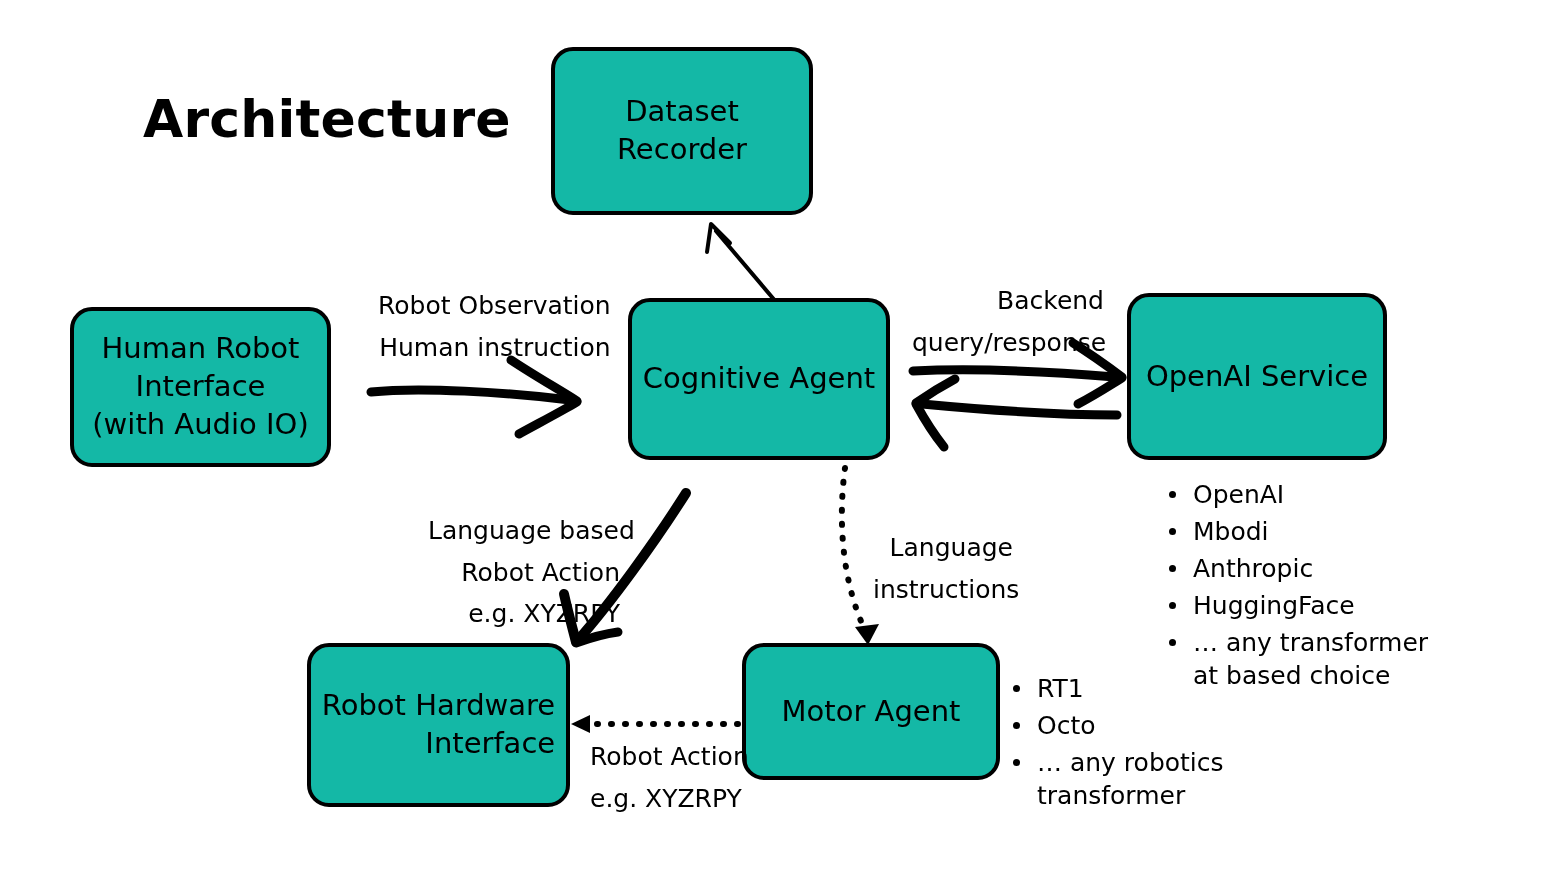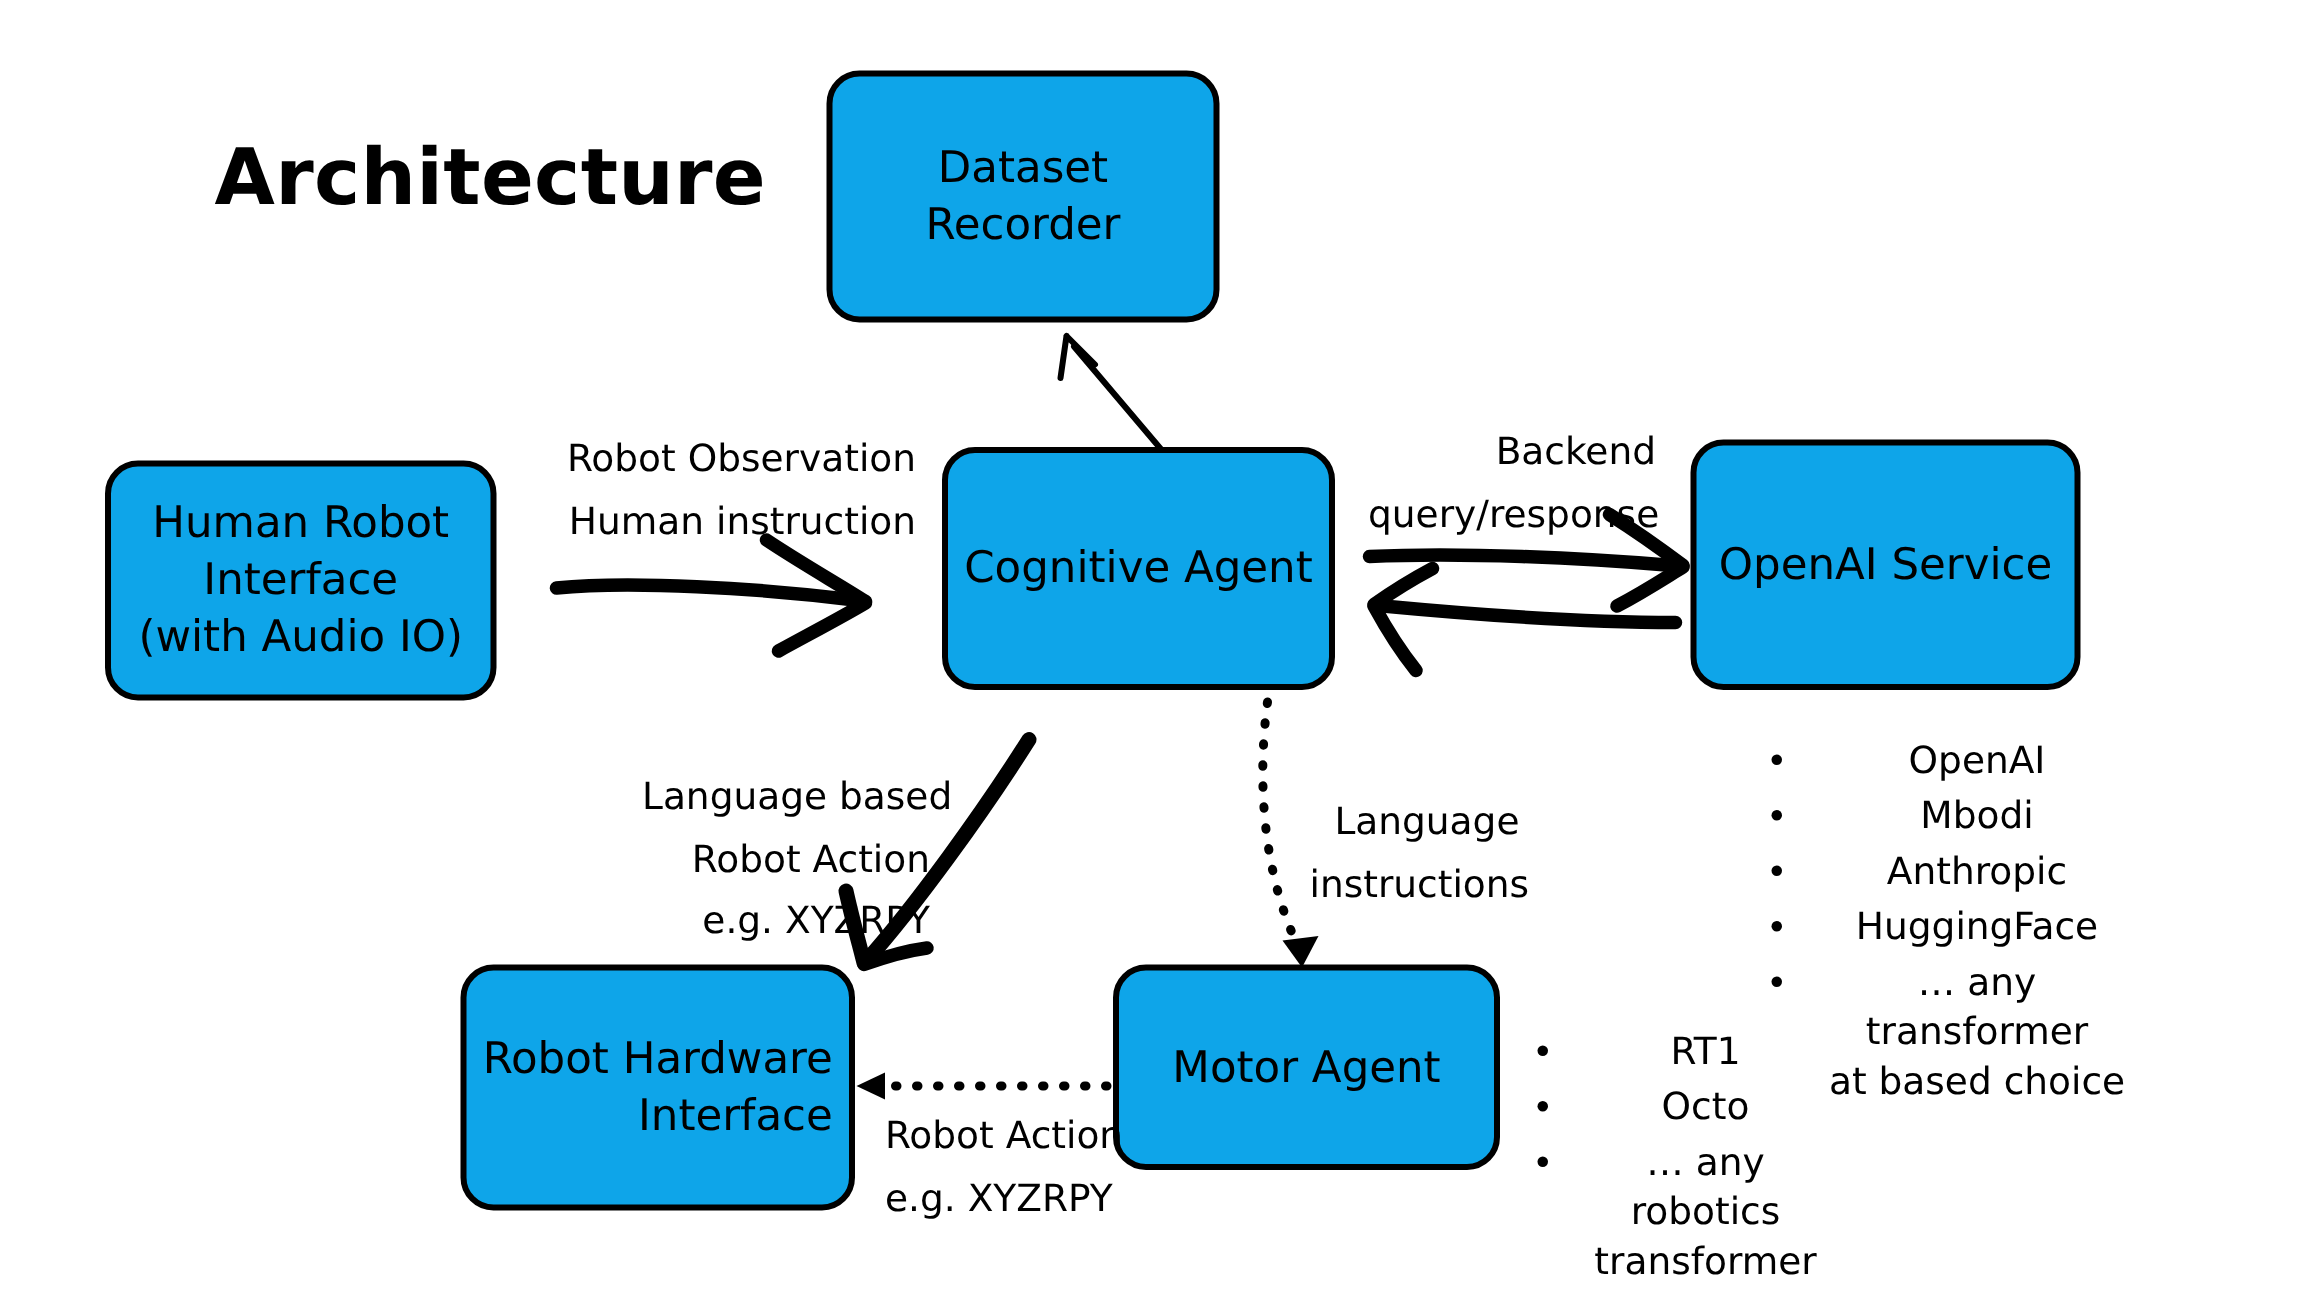--- a/index.html
+++ b/index.html
@@ -33,21 +33,21 @@
     color: #000000;
     letter-spacing: 0.2px;
     white-space: nowrap;
   }
 
   .node {
     position: absolute;
     box-sizing: border-box;
     border: 4px solid #000000;
     border-radius: 22px;
-    background: #0ea5e9;
+    background: #14b8a6;
     display: flex;
     align-items: center;
     justify-content: center;
     text-align: center;
     color: #000000;
     font-size: 29px;
     line-height: 1.30;
     z-index: 2;
   }
   .node .label { display: block; padding: 0 6px; }
@@ -63,24 +63,23 @@
   .edge-label.center { text-align: right; }
 
   .bullets {
     position: absolute;
     color: #000000;
     font-size: 25px;
     line-height: 1.32;
     z-index: 3;
   }
   .bullets ul {
-    margin: 12px;
+    margin: 0;
     padding: 0;
     list-style: none;
-    text-align: center;
   }
   .bullets li {
     position: relative;
     padding-left: 30px;
     margin: 0 0 4px 0;
   }
   .bullets li .dot {
     position: absolute;
     left: 6px;
     top: 0.52em;

